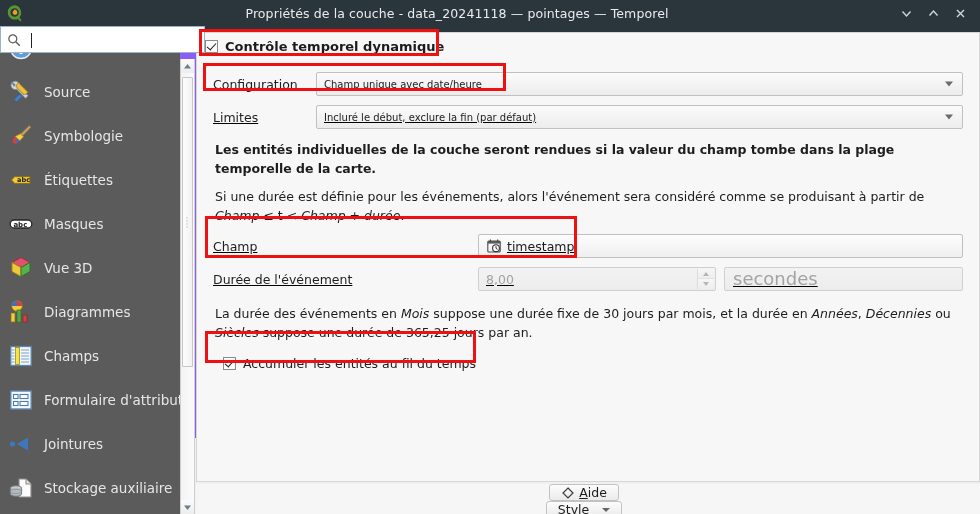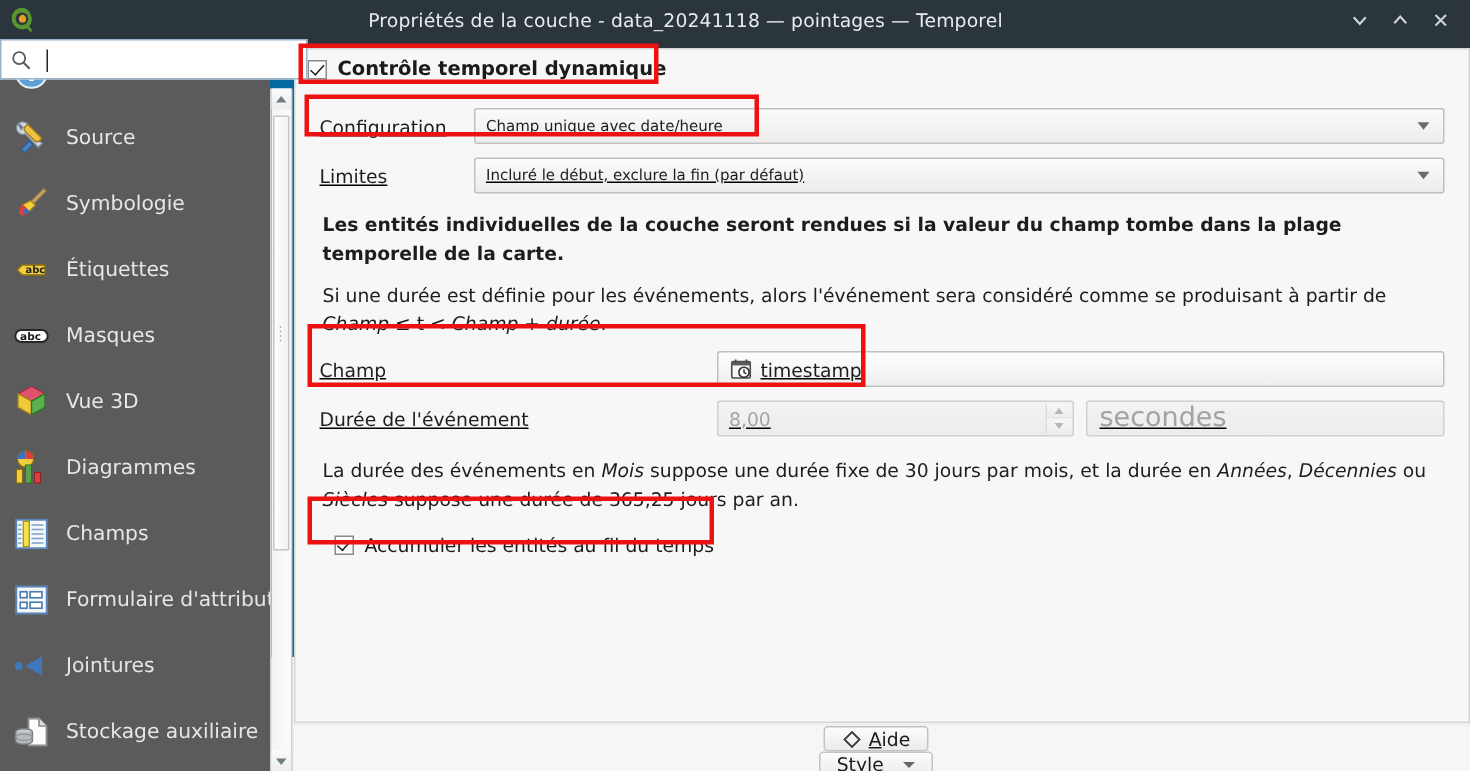--- a/index.html
+++ b/index.html
@@ -5,21 +5,21 @@
   * { box-sizing: border-box; margin: 0; padding: 0; }
   html, body {
     width: 980px; height: 514px;
     font-family: "DejaVu Sans", "Liberation Sans", sans-serif;
     overflow: hidden;
     background: #f0f0f0;
   }
   #app {
     position: relative;
     width: 980px; height: 438px;
-    background: #0369a1;
+    background: #8b5cf6;
   }
 
   
   .titlebar {
     position: absolute; left: 0; top: 0; width: 980px; height: 26px;
     background: #2a353c;
     display: flex; align-items: center;
   }
   .titlebar-logo {
     width: 30px; height: 26px;

